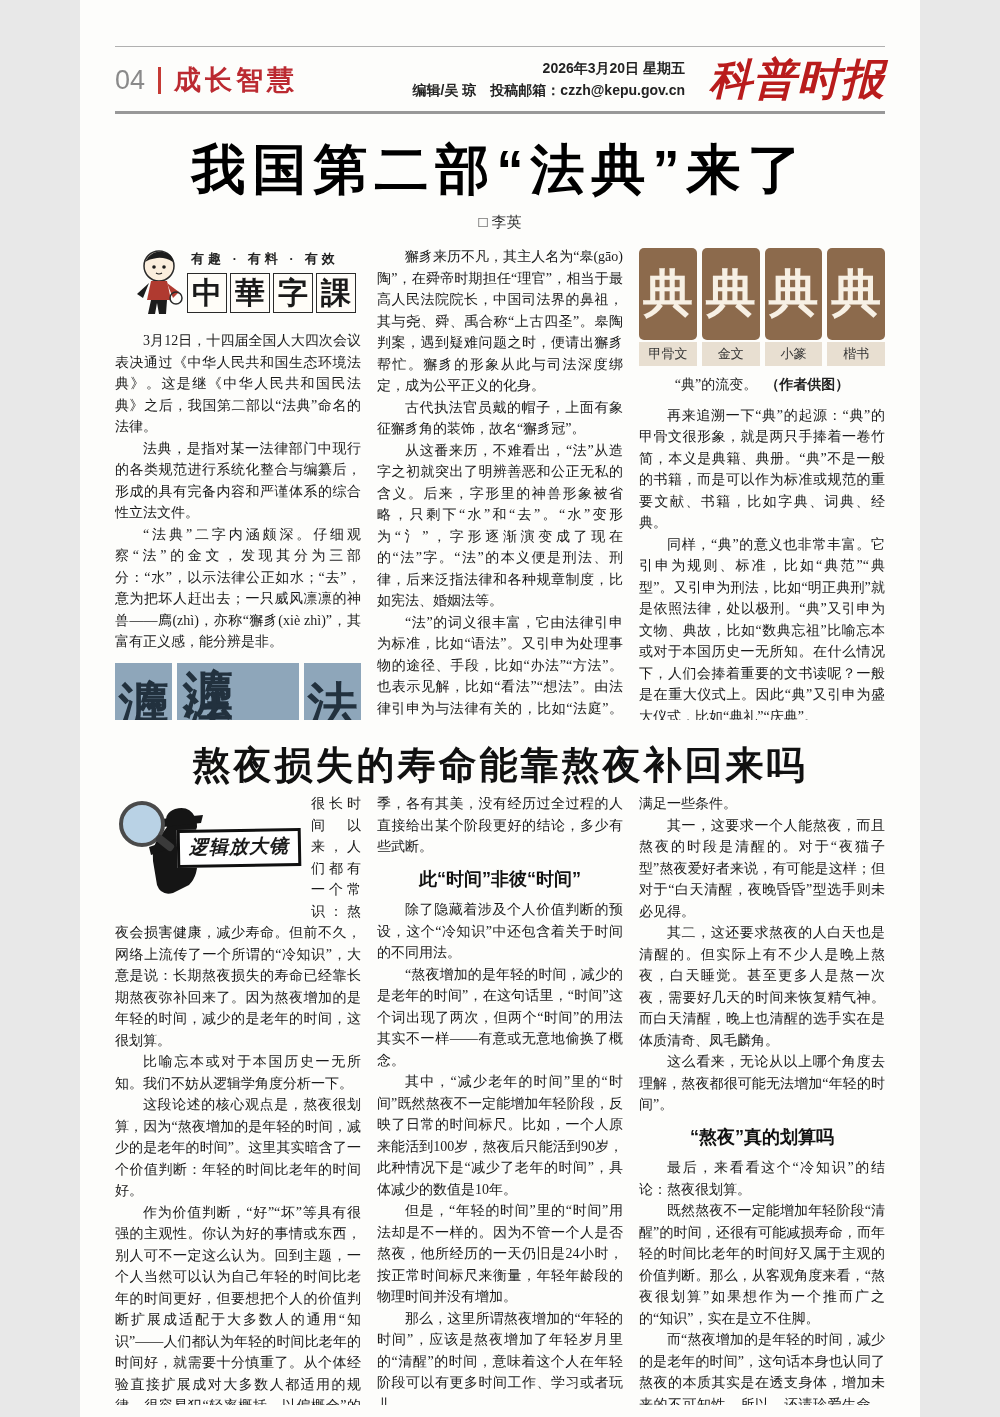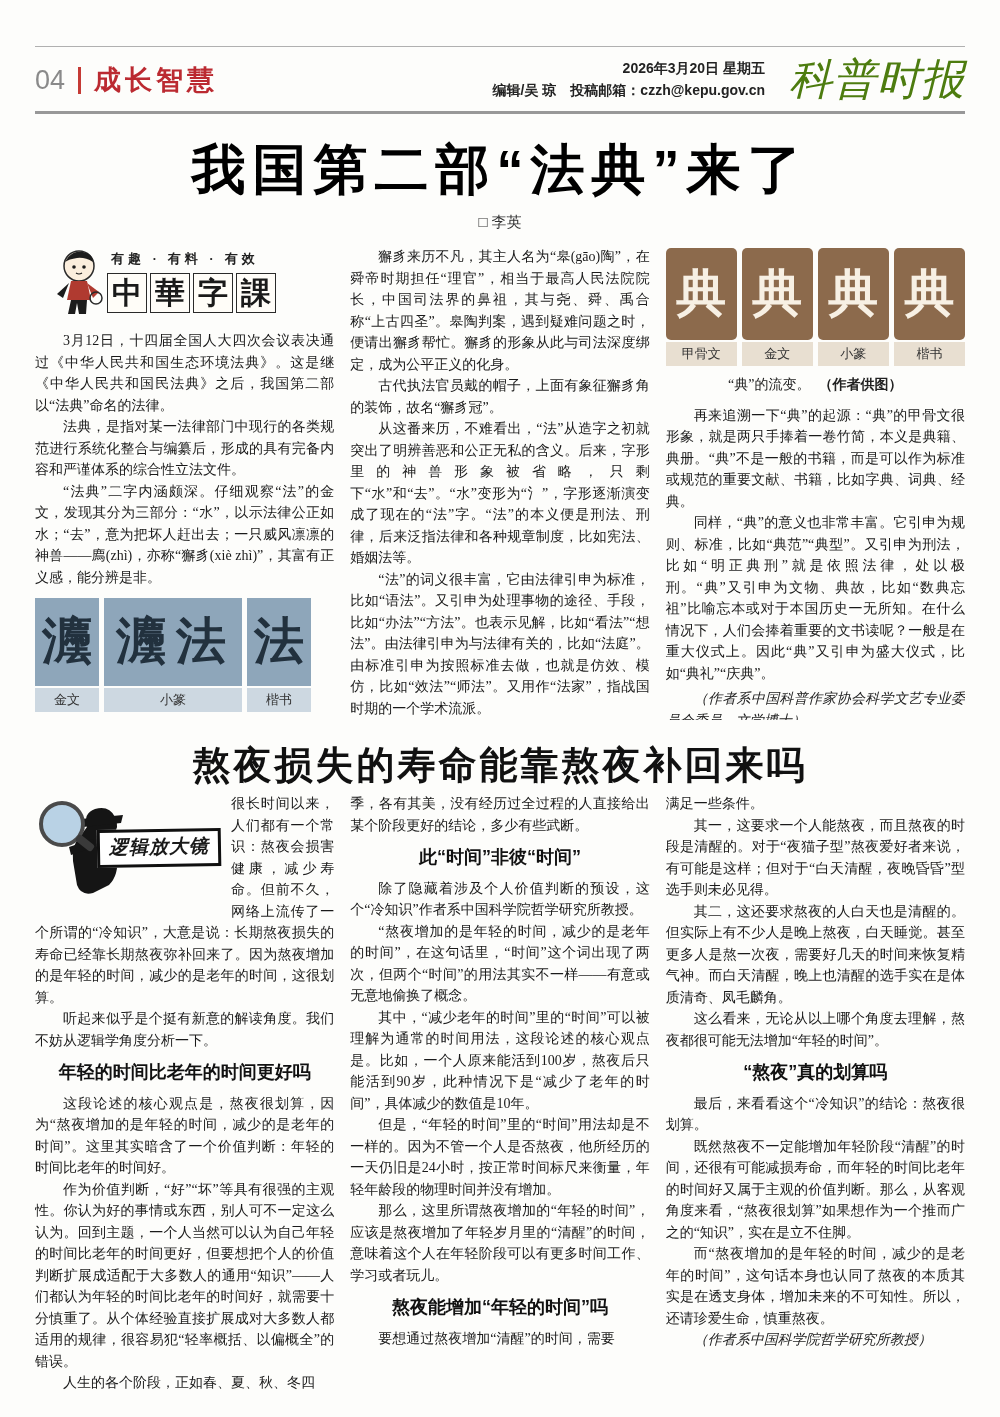--- a/index.html
+++ b/index.html
@@ -1,31 +1,31 @@
 <!DOCTYPE html>
 <html><head>
 <meta charset="utf-8">
 <style>
   html,body { margin:0; padding:0; background:#e8e8e8; }
   .page {
-    width:1000px; height:1417px; margin:0 auto; background:#fdfdfb;
+    width:840px; height:1417px; margin:0 auto; background:#fdfdfb;
     position:relative; box-sizing:border-box; padding:0 35px;
     overflow:hidden; color:#1a1a1a;
     font-family:"Liberation Serif","DejaVu Serif",serif;
   }
   
   .top-rule { position:absolute; top:46px; left:35px; right:35px; height:1px; background:#b0b0b0; }
   .header { margin-top:52px; display:flex; justify-content:space-between; align-items:center; height:56px; }
   .header-left { display:flex; align-items:center; }
   .page-num { font-family:"Liberation Sans","DejaVu Sans",sans-serif; font-size:27px; color:#8a8a8a; }
   .red-bar { width:3px; height:27px; background:#c53a35; margin:0 13px; }
   .section-title { font-family:"Liberation Sans","DejaVu Sans",sans-serif; font-weight:bold; font-size:27px; color:#bb2a31; letter-spacing:4px; }
   .header-right { display:flex; align-items:center; }
   .header-meta { text-align:right; font-family:"Liberation Sans","DejaVu Sans",sans-serif; font-weight:bold; font-size:14px; color:#222; line-height:1.55; margin-right:24px; }
-  .masthead { font-family:"Liberation Serif","DejaVu Serif",serif; font-style:italic; font-weight:normal; font-size:43px; color:#4d7c0f; white-space:nowrap; letter-spacing:1px; }
+  .masthead { font-family:"Liberation Serif","DejaVu Serif",serif; font-style:italic; font-weight:bold; font-size:43px; color:#b91c1c; white-space:nowrap; letter-spacing:1px; }
   .header-rule { height:3px; background:#989898; margin-top:3px; }
 
   
   .a1-headline { text-align:center; font-family:"Liberation Sans","DejaVu Sans",sans-serif; font-weight:900; font-size:54px; letter-spacing:7px; margin:20px 0 2px; color:#000; }
   .a2-headline { text-align:center; font-family:"Liberation Sans","DejaVu Sans",sans-serif; font-weight:bold; font-size:38px; letter-spacing:3px; margin:20px 0 2px; color:#111; }
   .byline { text-align:center; font-size:15px; color:#333; margin:6px 0 14px; }
 
   
   .cols { display:flex; gap:16px; }
   .a1-cols { height:474px; overflow:hidden; }
@@ -194,33 +194,32 @@
               <path d="M52 30 Q48 16 60 12 Q74 8 80 20 Q85 30 78 38 L82 60 Q84 78 74 88 L58 96 Q46 99 42 88 L38 64 Q36 48 46 38 Z" fill="#151515"></path>
               <path d="M46 22 L88 18 L86 26 L48 30 Z" fill="#151515"></path>
               <path d="M60 50 L36 58 L34 50 L58 42 Z" fill="#151515"></path>
               <circle cx="27" cy="27" r="21" fill="#b9d2e5" stroke="#4a4a4a" stroke-width="4"></circle>
               <rect x="40" y="42" width="20" height="8" rx="3" transform="rotate(38 50 46)" fill="#3a3a3a"></rect>
             </svg>
           </span>
           <span class="lb-label">逻辑放大镜</span>
         </div>
         <p>很长时间以来，人们都有一个常识：熬夜会损害健康，减少寿命。但前不久，网络上流传了一个所谓的“冷知识”，大意是说：长期熬夜损失的寿命已经靠长期熬夜弥补回来了。因为熬夜增加的是年轻的时间，减少的是老年的时间，这很划算。</p>
-        <p class="ind">听起来似乎是个挺有新意的解读角度。我们不妨从逻辑学角度分析一下。</p>
-        <div class="subhead">年轻的时间比老年的时间更好吗</div>
+        <p class="ind">比喻忘本或对于本国历史一无所知。我们不妨从逻辑学角度分析一下。</p>
         <p class="ind">这段论述的核心观点是，熬夜很划算，因为“熬夜增加的是年轻的时间，减少的是老年的时间”。这里其实暗含了一个价值判断：年轻的时间比老年的时间好。</p>
         <p class="ind">作为价值判断，“好”“坏”等具有很强的主观性。你认为好的事情或东西，别人可不一定这么认为。回到主题，一个人当然可以认为自己年轻的时间比老年的时间更好，但要想把个人的价值判断扩展成适配于大多数人的通用“知识”——人们都认为年轻的时间比老年的时间好，就需要十分慎重了。从个体经验直接扩展成对大多数人都适用的规律，很容易犯“轻率概括、以偏概全”的错误。</p>
         <p class="ind">人生的各个阶段，正如春、夏、秋、冬四</p>
       </div>
 
       <div class="col">
         <p>季，各有其美，没有经历过全过程的人直接给出某个阶段更好的结论，多少有些武断。</p>
         <div class="subhead">此“时间”非彼“时间”</div>
-        <p class="ind">除了隐藏着涉及个人价值判断的预设，这个“冷知识”作者系中国科学院哲学研究所教授。</p>
+        <p class="ind">除了隐藏着涉及个人价值判断的预设，这个“冷知识”中还包含着关于时间的不同用法。</p>
         <p class="ind">“熬夜增加的是年轻的时间，减少的是老年的时间”，在这句话里，“时间”这个词出现了两次，但两个“时间”的用法其实不一样——有意或无意地偷换了概念。</p>
-        <p class="ind">其中，“减少老年的时间”里的“时间”可以被理解为通常的时间用法，这段论述的核心观点是。比如，一个人原来能活到100岁，熬夜后只能活到90岁，此种情况下是“减少了老年的时间”，具体减少的数值是10年。</p>
+        <p class="ind">其中，“减少老年的时间”里的“时间”既然熬夜不一定能增加年轻阶段，反映了日常的时间标尺。比如，一个人原来能活到100岁，熬夜后只能活到90岁，此种情况下是“减少了老年的时间”，具体减少的数值是10年。</p>
         <p class="ind">但是，“年轻的时间”里的“时间”用法却是不一样的。因为不管一个人是否熬夜，他所经历的一天仍旧是24小时，按正常时间标尺来衡量，年轻年龄段的物理时间并没有增加。</p>
         <p class="ind">那么，这里所谓熬夜增加的“年轻的时间”，应该是熬夜增加了年轻岁月里的“清醒”的时间，意味着这个人在年轻阶段可以有更多时间工作、学习或者玩儿。</p>
         <div class="subhead">熬夜能增加“年轻的时间”吗</div>
         <p class="ind">要想通过熬夜增加“清醒”的时间，需要</p>
       </div>
 
       <div class="col">
         <p>满足一些条件。</p>
         <p class="ind">其一，这要求一个人能熬夜，而且熬夜的时段是清醒的。对于“夜猫子型”熬夜爱好者来说，有可能是这样；但对于“白天清醒，夜晚昏昏”型选手则未必见得。</p>
         <p class="ind">其二，这还要求熬夜的人白天也是清醒的。但实际上有不少人是晚上熬夜，白天睡觉。甚至更多人是熬一次夜，需要好几天的时间来恢复精气神。而白天清醒，晚上也清醒的选手实在是体质清奇、凤毛麟角。</p>

